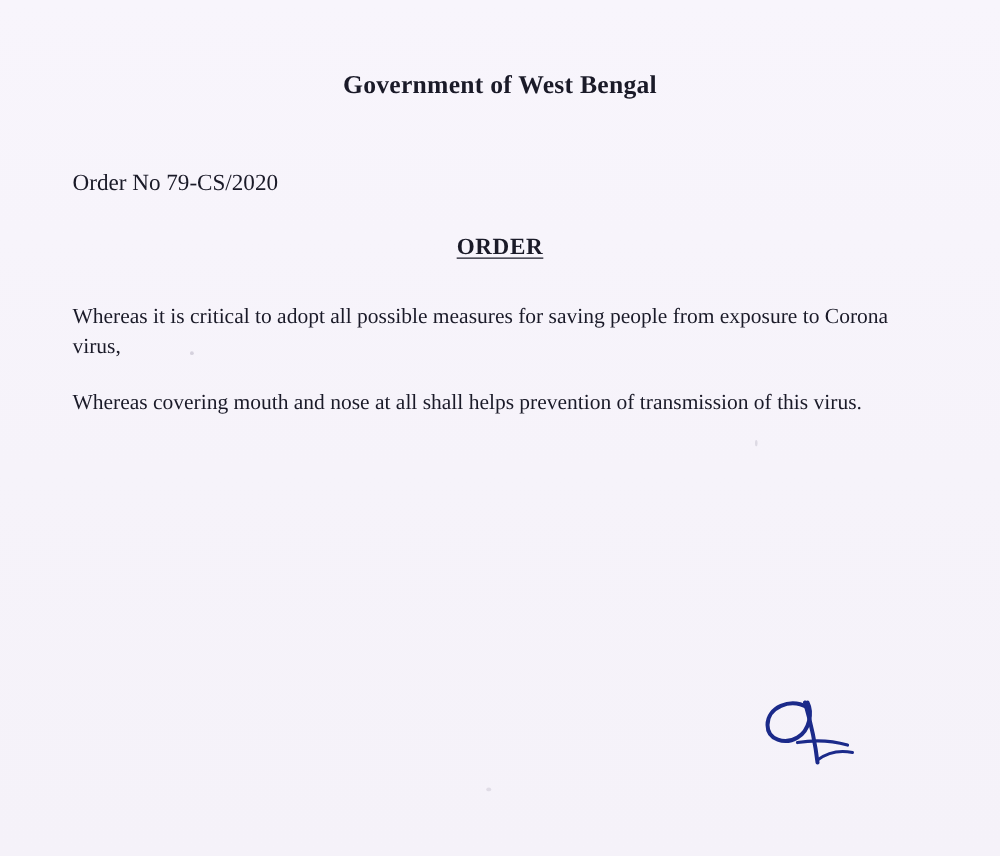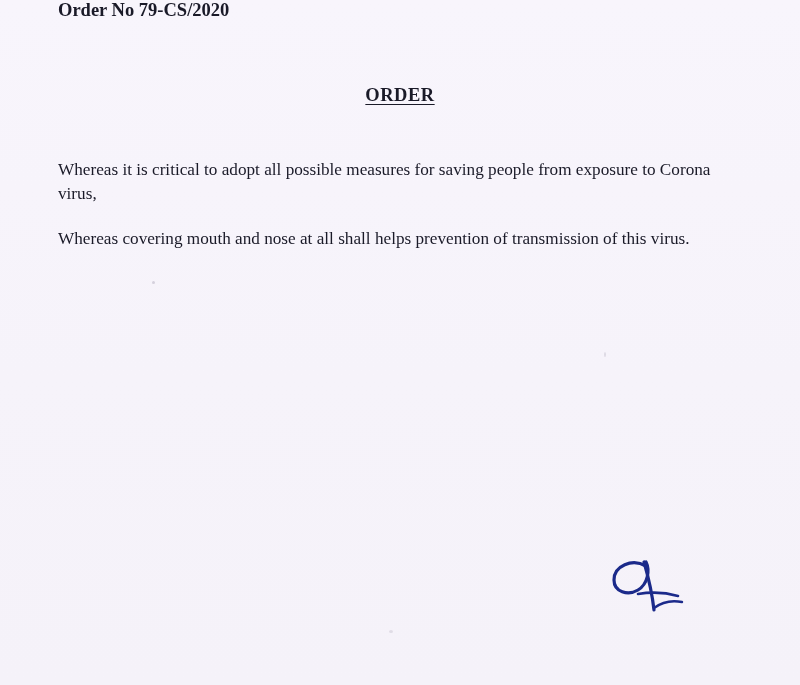--- a/index.html
+++ b/index.html
@@ -26,41 +26,41 @@
     text-align: center;
     font-weight: bold;
     font-size: 20.5px;
     letter-spacing: 0.2px;
     padding-top: 57px;
   }
   .meta-row {
     display: flex;
     justify-content: space-between;
     align-items: baseline;
+    margin-top: 57px;
     font-size: 18.5px;
-    font-weight: bold;
   }
   .order-no {
     text-align: left;
   }
   .order-date {
     text-align: right;
     padding-right: 12px;
   }
   .order-heading {
     text-align: center;
     font-weight: bold;
     font-size: 18.5px;
     text-decoration: underline;
     text-underline-offset: 3px;
-    margin-top: 64px;
+    margin-top: 30px;
     letter-spacing: 0.5px;
   }
   .body-block {
-    margin-top: 52px;
+    margin-top: 32px;
   }
   .para {
     font-size: 17.2px;
     line-height: 1.42;
     margin: 0 0 20px 0;
     text-align: left;
     padding-right: 6px;
   }
   .para:last-child {
     margin-bottom: 0;
@@ -98,20 +98,21 @@
 </style>
 </head>
 <body>
 
 <div class="page">
 
   <div class="speck s1"></div>
   <div class="speck s2"></div>
   <div class="speck s3"></div>
 
+  <div class="gov-title">Government of West Bengal</div>
 
   <div class="meta-row">
     <div class="order-no">Order No 79-CS/2020</div>
   </div>
 
   <div class="order-heading">ORDER</div>
 
   <div class="body-block">
     <p class="para">Whereas it is critical to adopt all possible measures for saving people from exposure to Corona virus,</p>
     <p class="para">Whereas covering mouth and nose at all shall helps prevention of transmission of this virus.</p>

